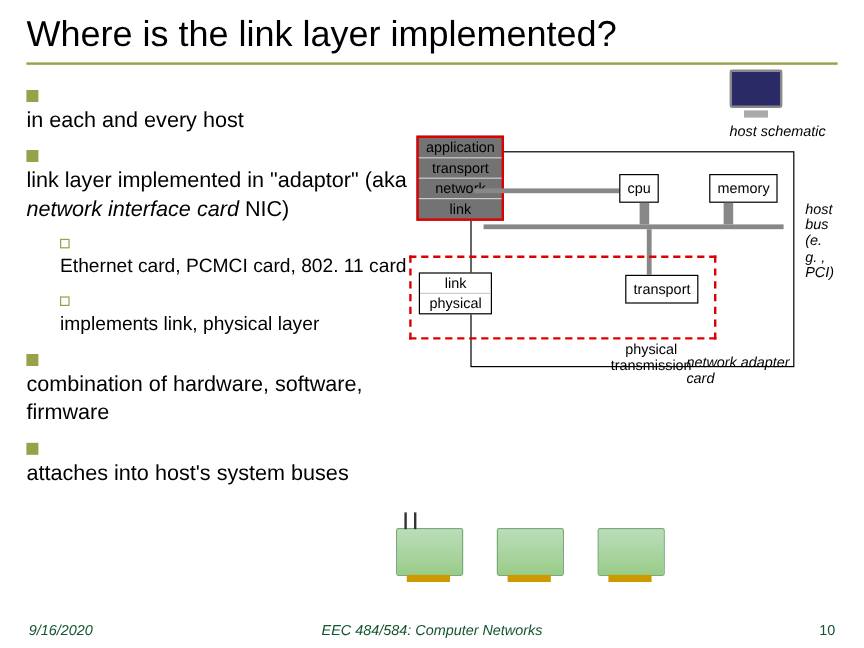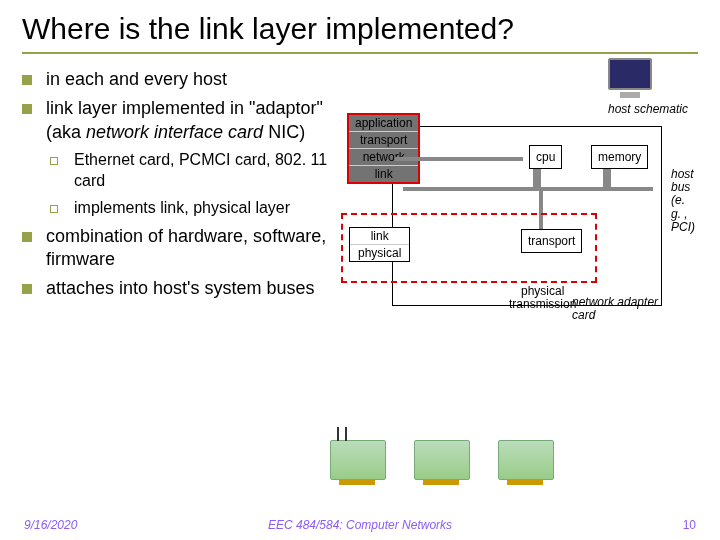--- a/index.html
+++ b/index.html
@@ -3,41 +3,41 @@
 <meta charset="utf-8">
 <style>
   * { box-sizing: border-box; margin: 0; padding: 0; }
   html, body { width: 720px; height: 540px; font-family: Arial, sans-serif; background: #fff; color: #000; }
   .slide { width: 720px; height: 540px; position: relative; padding: 12px 22px 28px 22px; }
   .title-wrap { border-bottom: 2px solid #97a14a; padding-bottom: 6px; margin-bottom: 14px; }
   .title { font-size: 30px; font-weight: 400; }
   .content { display: flex; gap: 8px; }
   .left { flex: 0 0 320px; }
   .right { flex: 1; position: relative; }
-  .bullet { display: flex; margin-bottom: 6px; }
+  .bullet { display: flex; margin-bottom: 6px; flex-direction: column; }
   .bullet .sq { flex: 0 0 14px; margin-top: 7px; margin-right: 10px; }
   .sq-solid { width: 10px; height: 10px; background: #97a14a; }
   .sq-hollow { width: 8px; height: 8px; border: 1px solid #97a14a; }
   .bullet-text { font-size: 18px; line-height: 1.3; }
   .sub .bullet-text { font-size: 16px; }
   .sub { margin-left: 28px; }
   .italic { font-style: italic; }
-  .footer { position: absolute; bottom: 8px; left: 0; right: 0; display: flex; justify-content: space-between; padding: 0 24px; font-size: 12px; font-style: italic; color: #8b5cf6; }
+  .footer { position: absolute; bottom: 8px; left: 0; right: 0; display: flex; justify-content: space-between; padding: 0 24px; font-size: 12px; font-style: italic; color: #14532d; }
   .footer .pg { font-style: normal; margin-left: 40px; }
   
   .monitor { position: absolute; top: -10px; right: 46px; }
   .monitor-screen { width: 44px; height: 32px; background: #2a2a66; border: 2px solid #888; border-radius: 2px; }
   .monitor-base { width: 20px; height: 6px; background: #aaa; margin: 2px auto 0; }
   .host-label { position: absolute; top: 34px; right: 10px; font-size: 12px; font-style: italic; }
   .host-box { position: absolute; top: 58px; left: 42px; width: 270px; height: 180px; border: 1px solid #000; }
   .stack { position: absolute; top: -14px; left: -46px; border: 2px solid #d00; background: #737373; font-size: 12px; text-align: center; }
   .stack div { padding: 1px 6px; border-bottom: 1px solid #ccc; }
   .stack div:last-child { border-bottom: none; }
   .chip { position: absolute; border: 1px solid #000; background: #fff; font-size: 12px; padding: 4px 6px; text-align: center; }
-  .cpu { top: 18px; left: 136px; }
+  .cpu { top: 18px; left: 123px; }
   .mem { top: 18px; left: 198px; }
   .ctrl { top: 102px; left: 128px; }
   .dashed-card { position: absolute; top: 86px; left: -52px; width: 256px; height: 70px; border: 2px dashed #d00; }
   .stack2 { position: absolute; top: 100px; left: -44px; border: 1px solid #000; background: #fff; font-size: 12px; text-align: center; }
   .stack2 div { padding: 1px 8px; border-bottom: 1px solid #ccc; }
   .stack2 div:last-child { border-bottom: none; }
   .phys-trans { position: absolute; top: 158px; left: 116px; font-size: 12px; text-align: center; line-height: 1.1; }
   .bus-lbl { position: absolute; top: 100px; left: 284px; font-size: 12px; font-style: italic; line-height: 1.1; margin-left: 37px; }
   .nic-lbl { position: absolute; top: 228px; left: 222px; font-size: 12px; font-style: italic; line-height: 1.1; }
   .hline { position: absolute; height: 6px; background: linear-gradient(#aaa,#aaa); }

